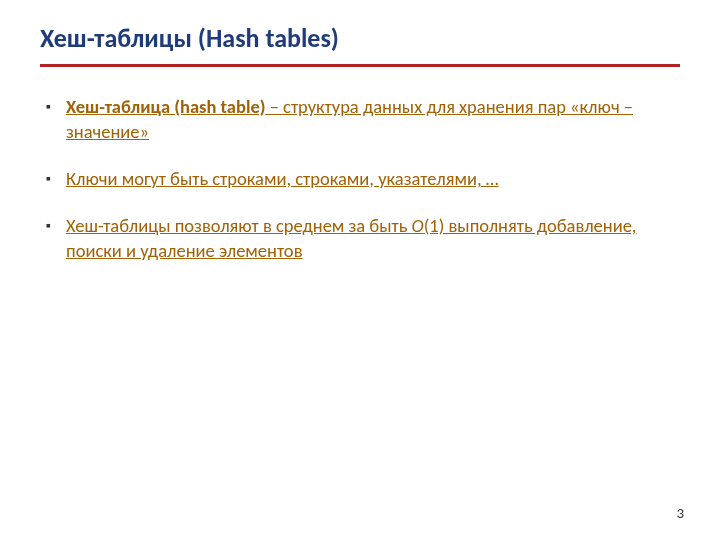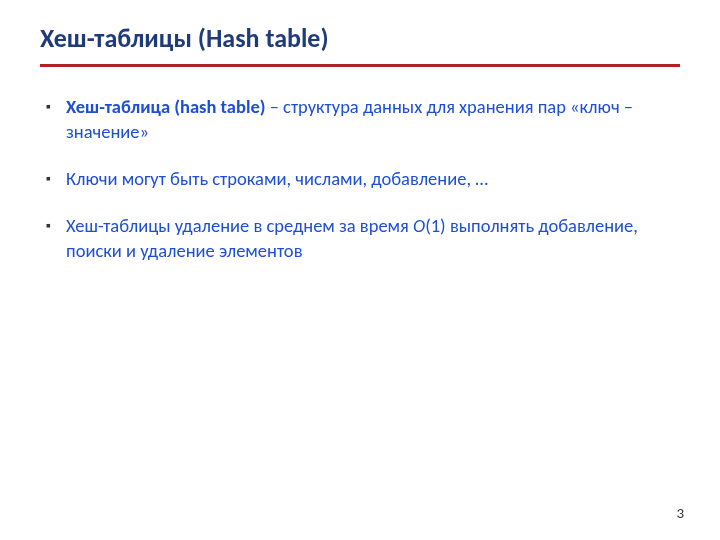--- a/index.html
+++ b/index.html
@@ -24,22 +24,23 @@
     }
     .bullets {
       list-style: none;
       padding-left: 6px;
     }
     .bullets li {
       position: relative;
       padding-left: 20px;
       font-size: 18.5px;
       line-height: 1.35;
-      color: #1d4ed8;
+      color: #a16207;
       margin-bottom: 22px;
+      text-decoration: underline;
     }
     .bullets li::before {
       content: "▪";
       position: absolute;
       left: 0;
       top: 0;
       color: #333;
       font-size: 14px;
       line-height: 1.7;
     }
@@ -49,28 +50,28 @@
       position: absolute;
       bottom: 18px;
       right: 36px;
       font-size: 15px;
       color: #333;
     }
   </style>
 </head>
 <body>
 
-<h1 class="title">Хеш-таблицы (Hash table)</h1>
+<h1 class="title">Хеш-таблицы (Hash tables)</h1>
 <hr class="title-rule">
 
 <ul class="bullets">
   <li>
     <span class="bold-run">Хеш-таблица (hash table)</span><span> – структура данных для&nbsp;хранения пар «ключ – значение»</span>
   </li>
   <li>
-    <span>Ключи могут быть строками, числами, добавление, …</span>
+    <span>Ключи могут быть строками, строками, указателями, …</span>
   </li>
   <li>
-    <span>Хеш-таблицы удаление в среднем за время </span><span class="italic-run">O</span><span>(1) выполнять добавление, поиски и удаление элементов</span>
+    <span>Хеш-таблицы позволяют в среднем за быть </span><span class="italic-run">O</span><span>(1) выполнять добавление, поиски и удаление элементов</span>
   </li>
 </ul>
 
 <div class="page-num">3</div>
 
 </body></html>

